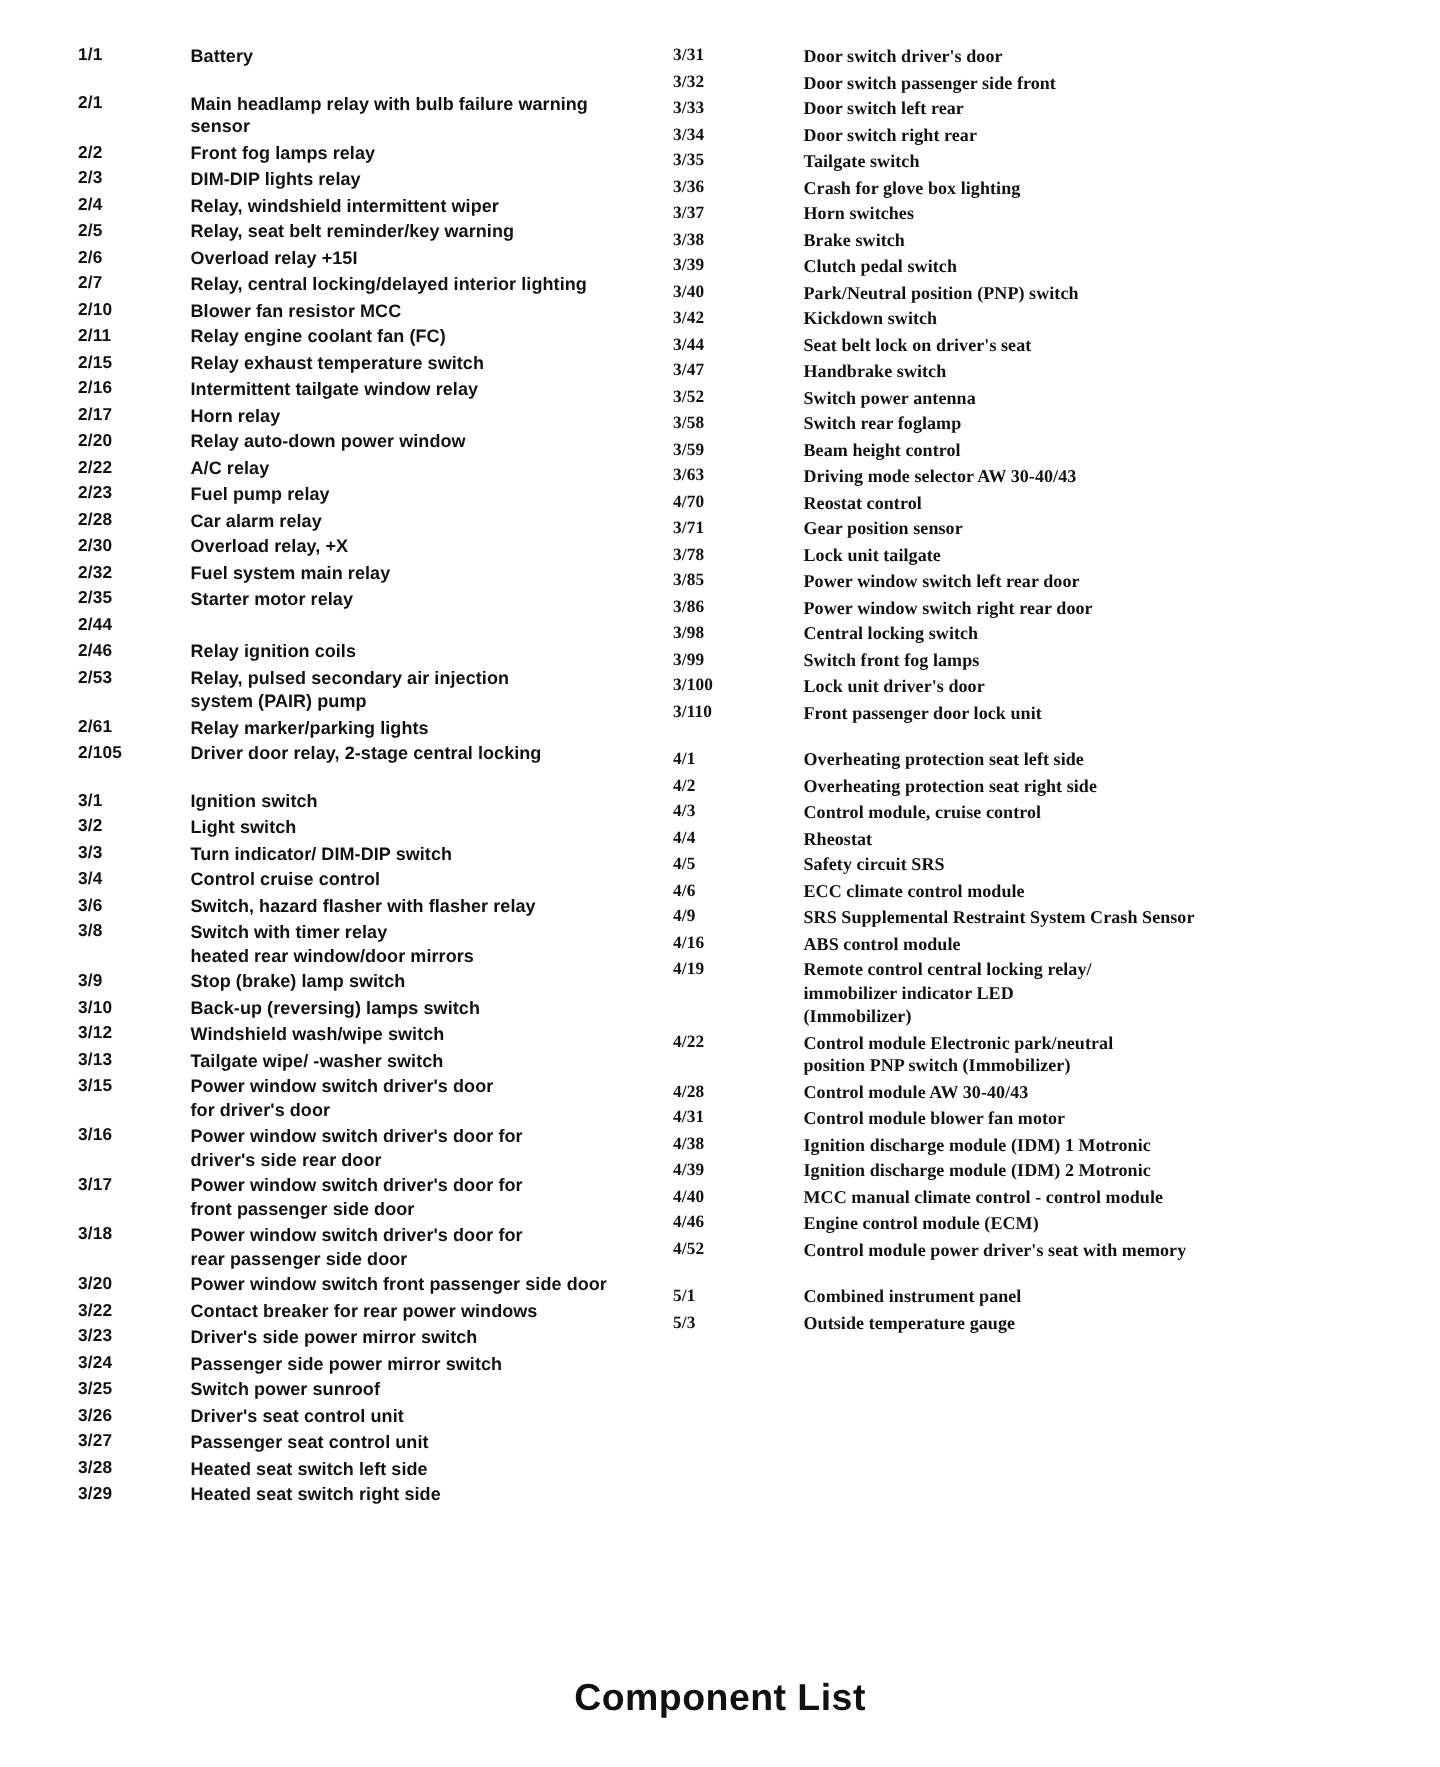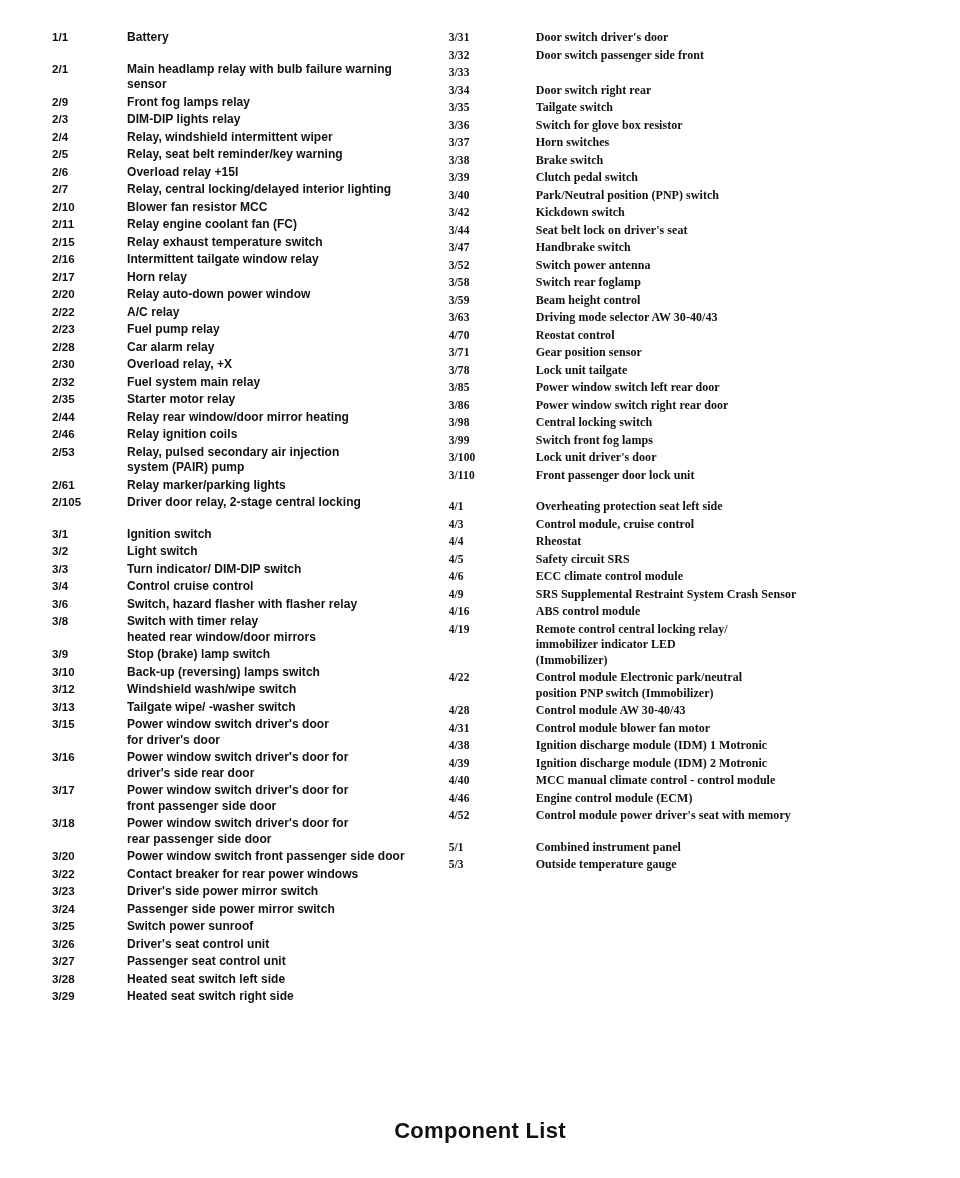--- a/index.html
+++ b/index.html
@@ -66,21 +66,21 @@
   }
   .spacer {
     height: 14px;
   }
   .title {
     position: absolute;
     left: 0;
     top: 1118px;
     width: 960px;
     text-align: center;
-    font-size: 22px;
+    font-size: 25px;
     font-weight: bold;
     letter-spacing: 0.3px;
   }
 </style>
 </head>
 <body>
 
 <div class="page">
 
   <div class="columns">
@@ -89,21 +89,21 @@
           <div class="code">1/1</div>
           <div class="desc">Battery</div>
         </div>
         <div class="spacer"></div>
         <div class="entry">
           <div class="code">2/1</div>
           <div class="desc">Main headlamp relay with bulb failure warning
 sensor</div>
         </div>
         <div class="entry">
-          <div class="code">2/9</div>
+          <div class="code">2/2</div>
           <div class="desc">Front fog lamps relay</div>
         </div>
         <div class="entry">
           <div class="code">2/3</div>
           <div class="desc">DIM-DIP lights relay</div>
         </div>
         <div class="entry">
           <div class="code">2/4</div>
           <div class="desc">Relay, windshield intermittent wiper</div>
         </div>
@@ -162,21 +162,20 @@
         <div class="entry">
           <div class="code">2/32</div>
           <div class="desc">Fuel system main relay</div>
         </div>
         <div class="entry">
           <div class="code">2/35</div>
           <div class="desc">Starter motor relay</div>
         </div>
         <div class="entry">
           <div class="code">2/44</div>
-          <div class="desc">Relay rear window/door mirror heating</div>
         </div>
         <div class="entry">
           <div class="code">2/46</div>
           <div class="desc">Relay ignition coils</div>
         </div>
         <div class="entry">
           <div class="code">2/53</div>
           <div class="desc">Relay, pulsed secondary air injection
 system (PAIR) pump</div>
         </div>
@@ -291,32 +290,33 @@
         <div class="entry">
           <div class="code">3/31</div>
           <div class="desc">Door switch driver's door</div>
         </div>
         <div class="entry">
           <div class="code">3/32</div>
           <div class="desc">Door switch passenger side front</div>
         </div>
         <div class="entry">
           <div class="code">3/33</div>
+          <div class="desc">Door switch left rear</div>
         </div>
         <div class="entry">
           <div class="code">3/34</div>
           <div class="desc">Door switch right rear</div>
         </div>
         <div class="entry">
           <div class="code">3/35</div>
           <div class="desc">Tailgate switch</div>
         </div>
         <div class="entry">
           <div class="code">3/36</div>
-          <div class="desc">Switch for glove box resistor</div>
+          <div class="desc">Crash for glove box lighting</div>
         </div>
         <div class="entry">
           <div class="code">3/37</div>
           <div class="desc">Horn switches</div>
         </div>
         <div class="entry">
           <div class="code">3/38</div>
           <div class="desc">Brake switch</div>
         </div>
         <div class="entry">
@@ -388,20 +388,24 @@
           <div class="desc">Lock unit driver's door</div>
         </div>
         <div class="entry">
           <div class="code">3/110</div>
           <div class="desc">Front passenger door lock unit</div>
         </div>
         <div class="spacer"></div>
         <div class="entry">
           <div class="code">4/1</div>
           <div class="desc">Overheating protection seat left side</div>
+        </div>
+        <div class="entry">
+          <div class="code">4/2</div>
+          <div class="desc">Overheating protection seat right side</div>
         </div>
         <div class="entry">
           <div class="code">4/3</div>
           <div class="desc">Control module, cruise control</div>
         </div>
         <div class="entry">
           <div class="code">4/4</div>
           <div class="desc">Rheostat</div>
         </div>
         <div class="entry">

